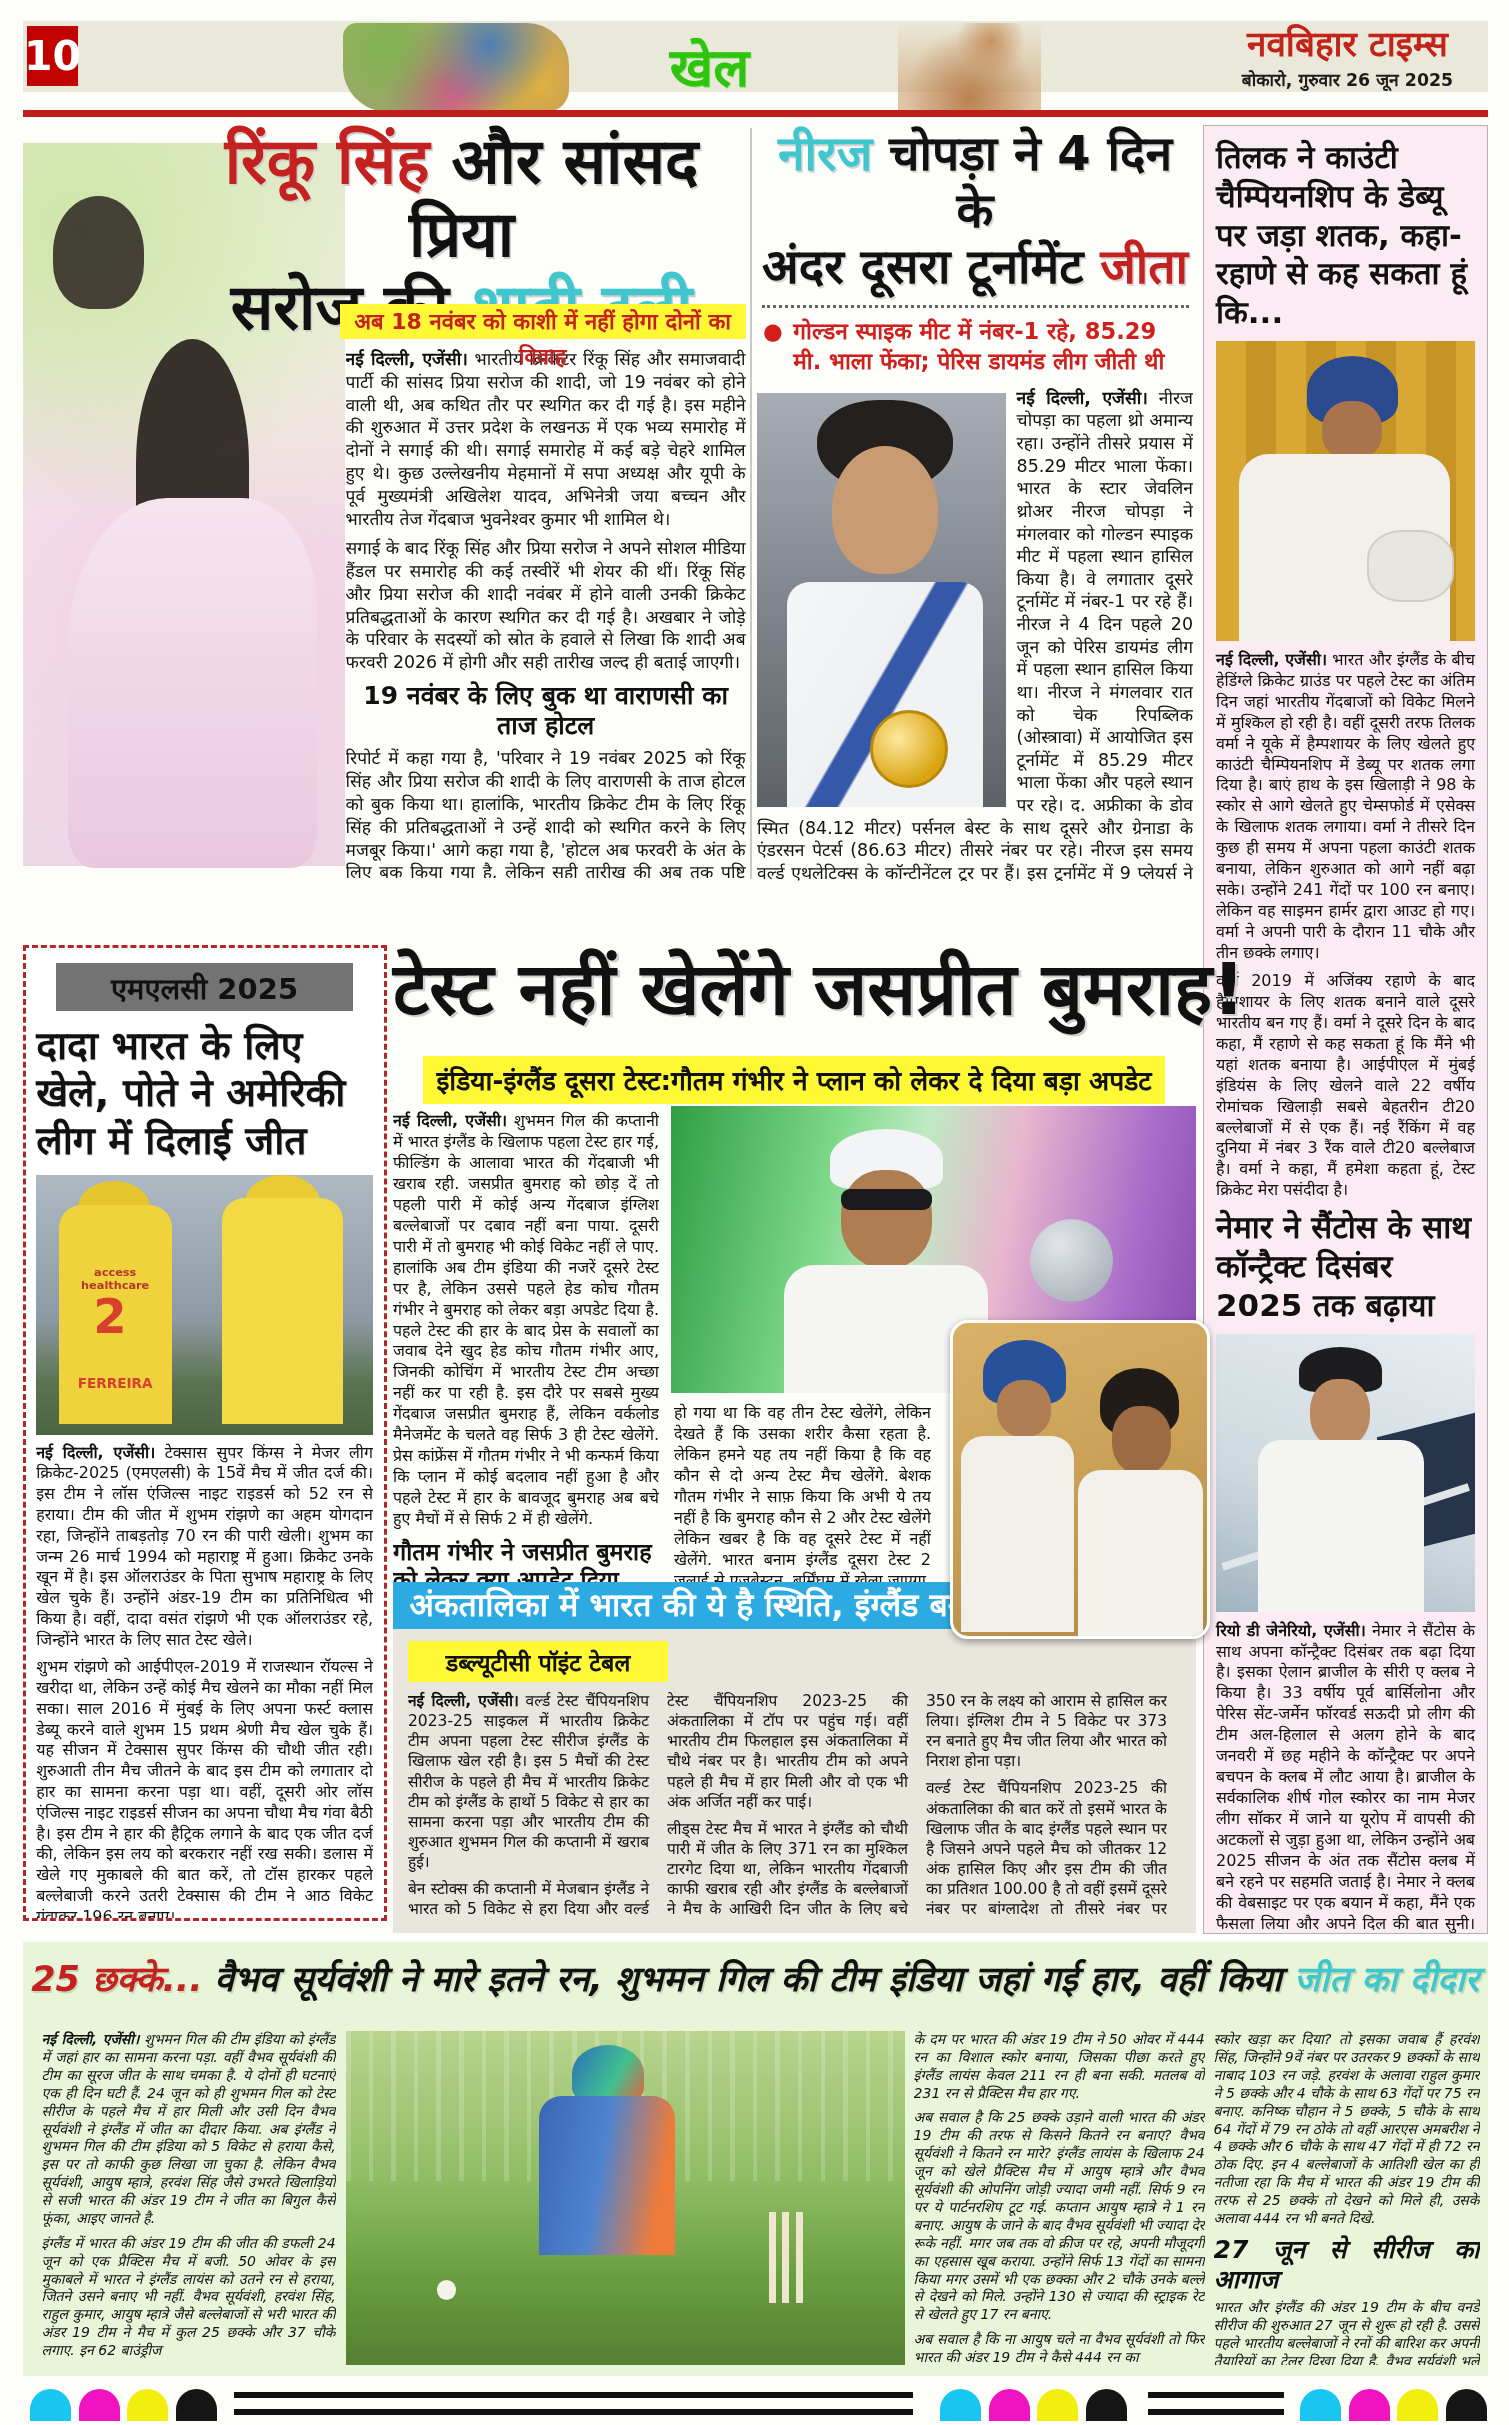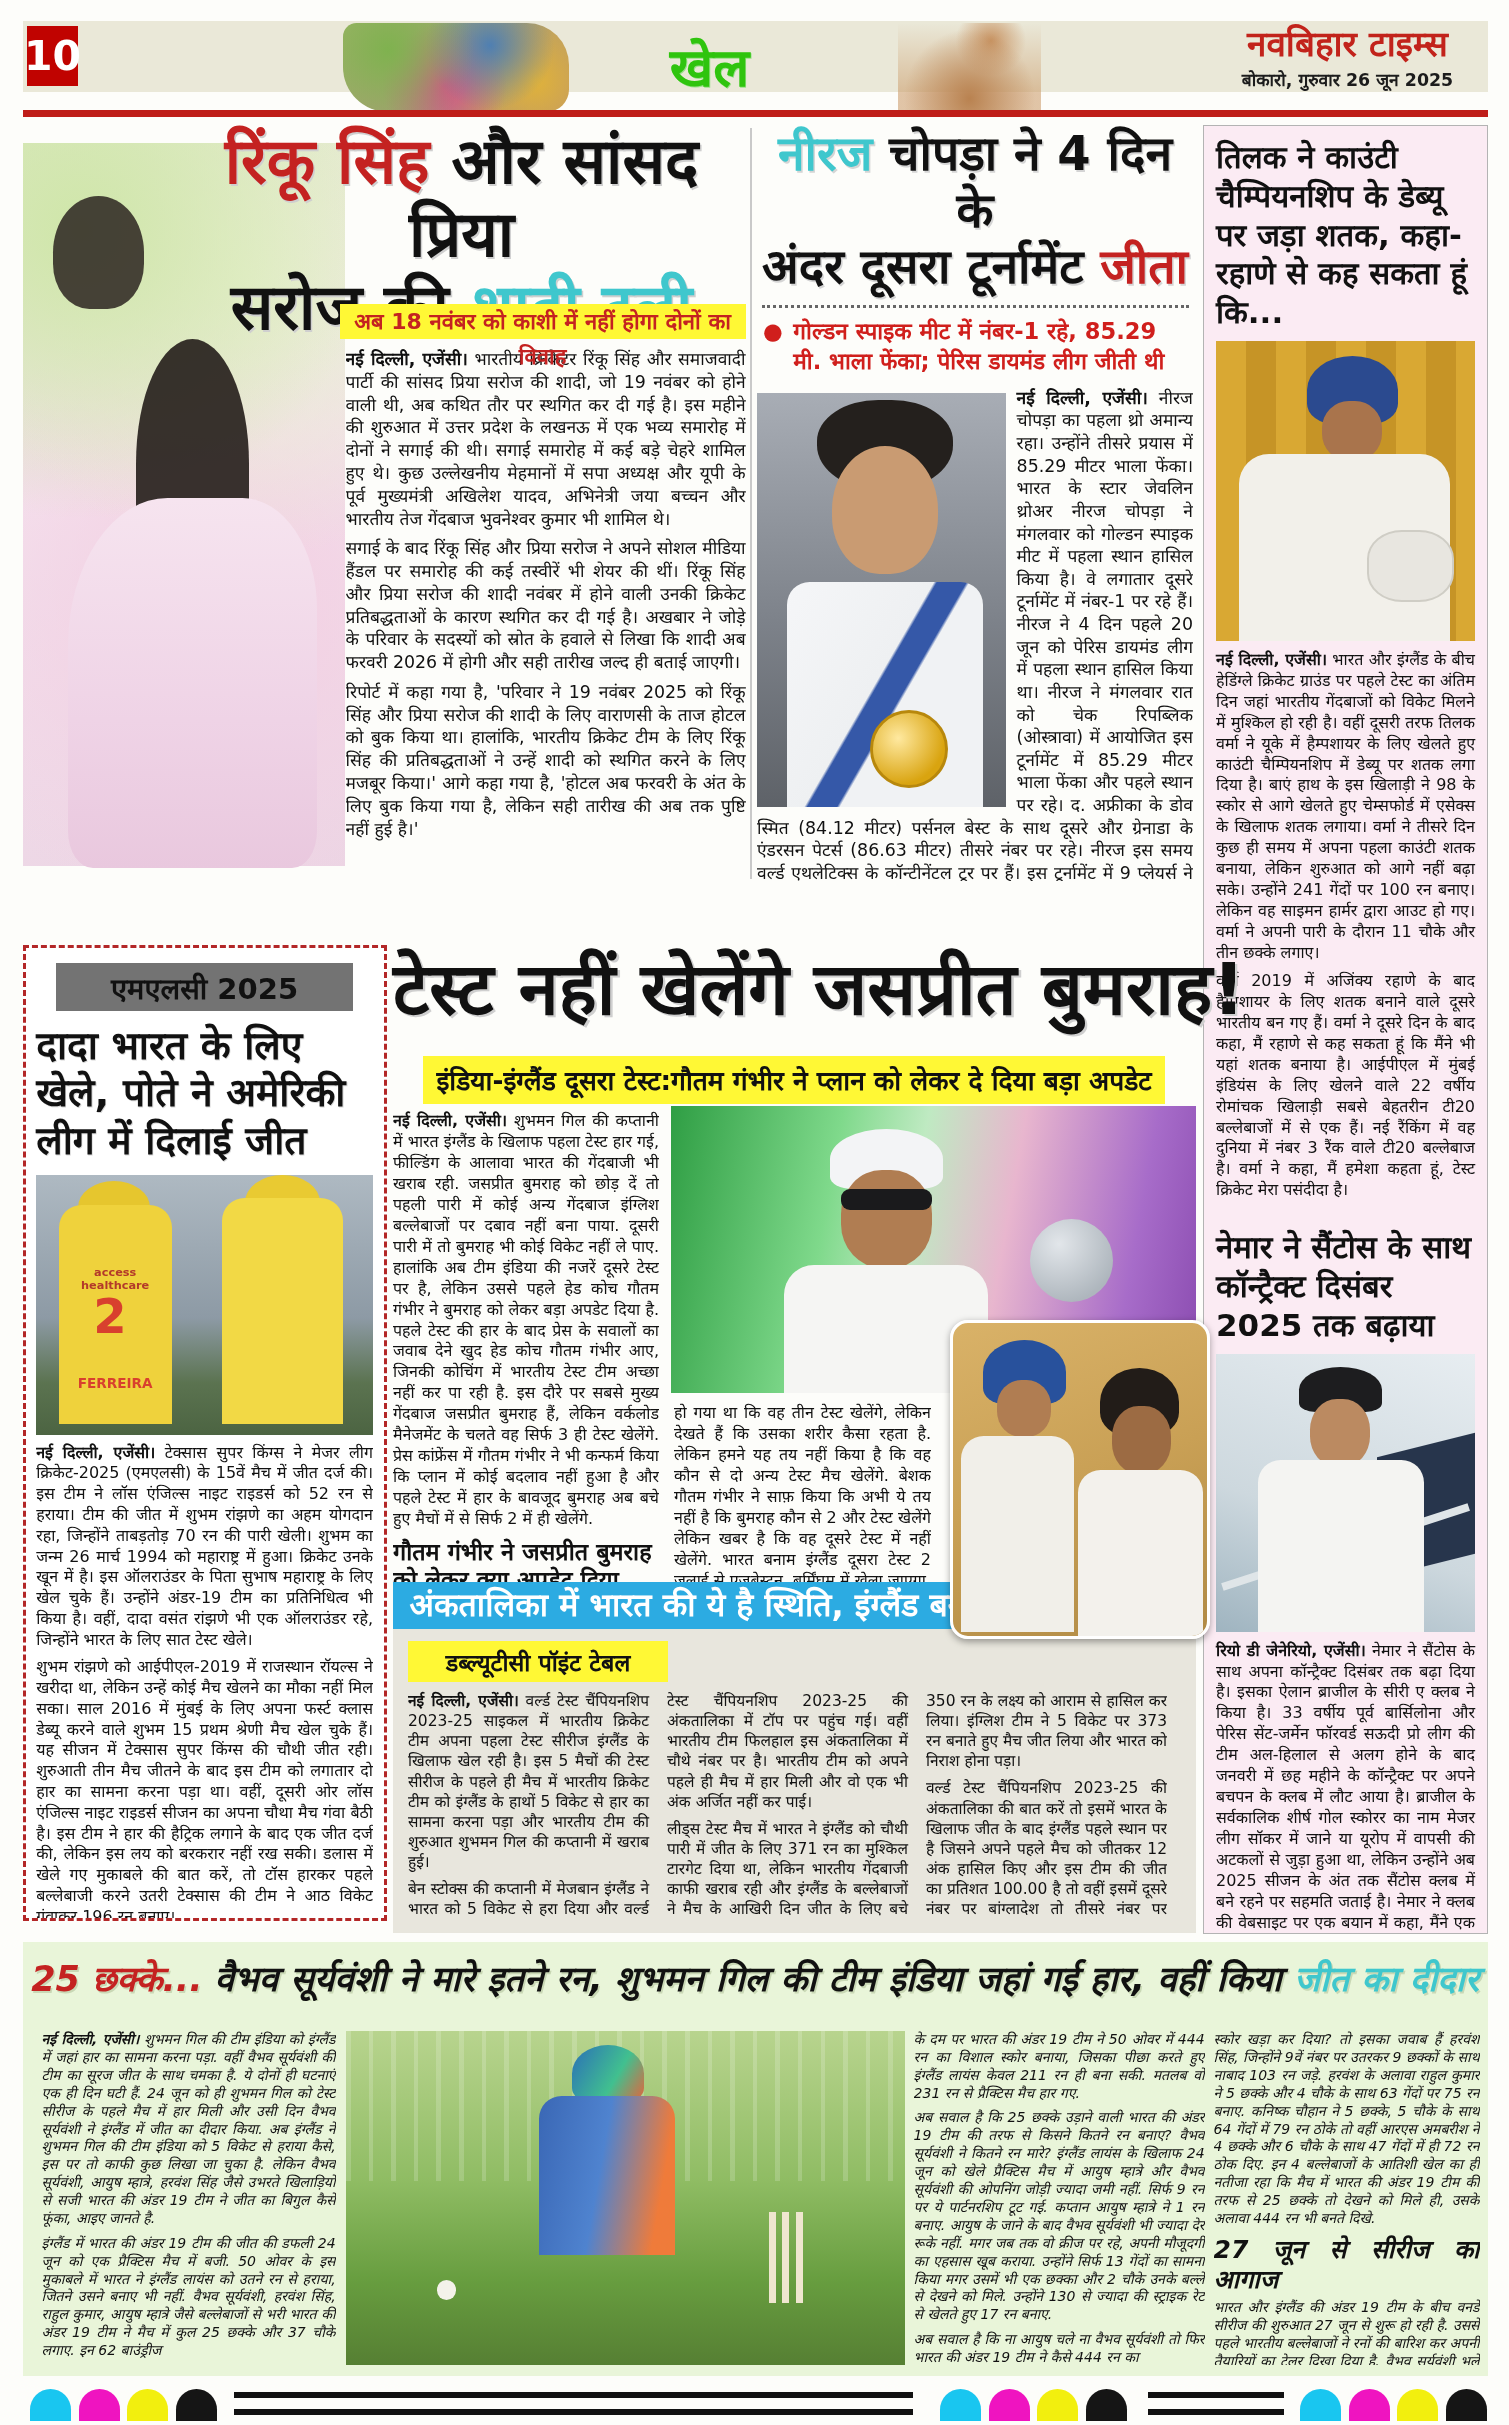--- a/index.html
+++ b/index.html
@@ -193,20 +193,21 @@
       <div class="abs fig-dress"></div>
     </div>
     <div class="abs a1-head">
       <span class="t-red">रिंकू सिंह</span><span> और सांसद प्रिया</span><br>
       <span>सरोज की </span><span class="t-cyan">शादी टली</span>
     </div>
     <div class="abs a1-strip">अब 18 नवंबर को काशी में नहीं होगा दोनों का विवाह</div>
     <div class="abs a1-body just clip">
       <p><span class="lead">नई दिल्ली, एजेंसी।</span><span> भारतीय क्रिकेटर रिंकू सिंह और समाजवादी पार्टी की सांसद प्रिया सरोज की शादी, जो 19 नवंबर को होने वाली थी, अब कथित तौर पर स्थगित कर दी गई है। इस महीने की शुरुआत में उत्तर प्रदेश के लखनऊ में एक भव्य समारोह में दोनों ने सगाई की थी। सगाई समारोह में कई बड़े चेहरे शामिल हुए थे। कुछ उल्लेखनीय मेहमानों में सपा अध्यक्ष और यूपी के पूर्व मुख्यमंत्री अखिलेश यादव, अभिनेत्री जया बच्चन और भारतीय तेज गेंदबाज भुवनेश्वर कुमार भी शामिल थे।</span></p>
       <p>सगाई के बाद रिंकू सिंह और प्रिया सरोज ने अपने सोशल मीडिया हैंडल पर समारोह की कई तस्वीरें भी शेयर की थीं। रिंकू सिंह और प्रिया सरोज की शादी नवंबर में होने वाली उनकी क्रिकेट प्रतिबद्धताओं के कारण स्थगित कर दी गई है। अखबार ने जोड़े के परिवार के सदस्यों को स्रोत के हवाले से लिखा कि शादी अब फरवरी 2026 में होगी और सही तारीख जल्द ही बताई जाएगी।</p>
+      <div class="subhead">19 नवंबर के लिए बुक था वाराणसी का ताज होटल</div>
       <p>रिपोर्ट में कहा गया है, 'परिवार ने 19 नवंबर 2025 को रिंकू सिंह और प्रिया सरोज की शादी के लिए वाराणसी के ताज होटल को बुक किया था। हालांकि, भारतीय क्रिकेट टीम के लिए रिंकू सिंह की प्रतिबद्धताओं ने उन्हें शादी को स्थगित करने के लिए मजबूर किया।' आगे कहा गया है, 'होटल अब फरवरी के अंत के लिए बुक किया गया है, लेकिन सही तारीख की अब तक पुष्टि नहीं हुई है।'</p>
 
     </div>
   </div>
 
   <div class="abs vrule"></div>
 
   <div class="abs a2 clip">
     <div class="a2-head">
       <span class="t-cyan">नीरज</span><span> चोपड़ा ने 4 दिन के</span><br>
@@ -234,21 +235,21 @@
     <div class="ph-tilak">
       <div class="tk-helmet"></div>
       <div class="tk-face"></div>
       <div class="tk-shirt"></div>
       <div class="tk-glove"></div>
     </div>
     <div class="pk-body just">
       <p><span class="lead">नई दिल्ली, एजेंसी।</span><span> भारत और इंग्लैंड के बीच हेडिंग्ले क्रिकेट ग्राउंड पर पहले टेस्ट का अंतिम दिन जहां भारतीय गेंदबाजों को विकेट मिलने में मुश्किल हो रही है। वहीं दूसरी तरफ तिलक वर्मा ने यूके में हैम्पशायर के लिए खेलते हुए काउंटी चैम्पियनशिप में डेब्यू पर शतक लगा दिया है। बाएं हाथ के इस खिलाड़ी ने 98 के स्कोर से आगे खेलते हुए चेम्सफोर्ड में एसेक्स के खिलाफ शतक लगाया। वर्मा ने तीसरे दिन कुछ ही समय में अपना पहला काउंटी शतक बनाया, लेकिन शुरुआत को आगे नहीं बढ़ा सके। उन्होंने 241 गेंदों पर 100 रन बनाए। लेकिन वह साइमन हार्मर द्वारा आउट हो गए। वर्मा ने अपनी पारी के दौरान 11 चौके और तीन छक्के लगाए।</span></p>
       <p>वर्मा 2019 में अजिंक्य रहाणे के बाद हैम्पशायर के लिए शतक बनाने वाले दूसरे भारतीय बन गए हैं। वर्मा ने दूसरे दिन के बाद कहा, मैं रहाणे से कह सकता हूं कि मैंने भी यहां शतक बनाया है। आईपीएल में मुंबई इंडियंस के लिए खेलने वाले 22 वर्षीय रोमांचक खिलाड़ी सबसे बेहतरीन टी20 बल्लेबाजों में से एक हैं। नई रैंकिंग में वह दुनिया में नंबर 3 रैंक वाले टी20 बल्लेबाज है। वर्मा ने कहा, मैं हमेशा कहता हूं, टेस्ट क्रिकेट मेरा पसंदीदा है।</p>
     </div>
-    <div class="pk-head" style="margin-top:27px;">नेमार ने सैंटोस के साथ कॉन्ट्रैक्ट दिसंबर 2025 तक बढ़ाया</div>
+    <div class="pk-head" style="margin-top:7px;">नेमार ने सैंटोस के साथ कॉन्ट्रैक्ट दिसंबर 2025 तक बढ़ाया</div>
     <div class="ph-neymar">
       <div class="nm-deck"></div>
       <div class="nm-rail"></div>
       <div class="nm-cap"></div>
       <div class="nm-face"></div>
       <div class="nm-shirt"></div>
     </div>
     <div class="pk-body just">
       <p><span class="lead">रियो डी जेनेरियो, एजेंसी।</span><span> नेमार ने सैंटोस के साथ अपना कॉन्ट्रैक्ट दिसंबर तक बढ़ा दिया है। इसका ऐलान ब्राजील के सीरी ए क्लब ने किया है। 33 वर्षीय पूर्व बार्सिलोना और पेरिस सेंट-जर्मेन फॉरवर्ड सऊदी प्रो लीग की टीम अल-हिलाल से अलग होने के बाद जनवरी में छह महीने के कॉन्ट्रैक्ट पर अपने बचपन के क्लब में लौट आया है। ब्राजील के सर्वकालिक शीर्ष गोल स्कोरर का नाम मेजर लीग सॉकर में जाने या यूरोप में वापसी की अटकलों से जुड़ा हुआ था, लेकिन उन्होंने अब 2025 सीजन के अंत तक सैंटोस क्लब में बने रहने पर सहमति जताई है। नेमार ने क्लब की वेबसाइट पर एक बयान में कहा, मैंने एक फैसला लिया और अपने दिल की बात सुनी। सैंटोस सिर्फ मेरी टीम नहीं है। यह मेरा घर, मेरी जड़ें, मेरा इतिहास और मेरा जीवन है।</span></p>
 

